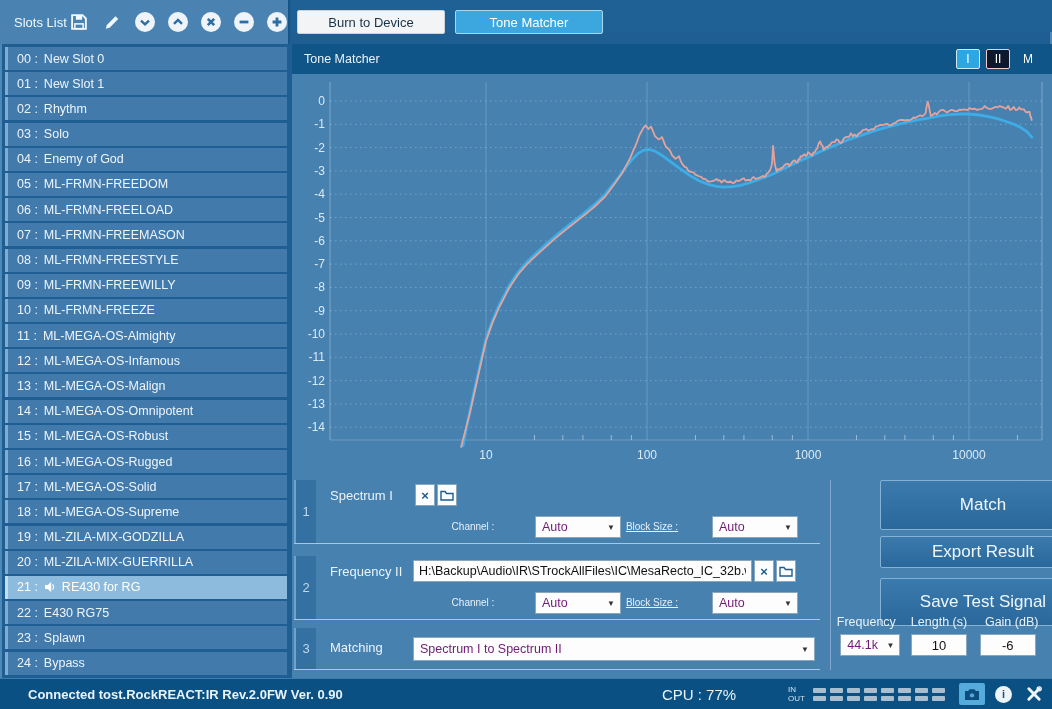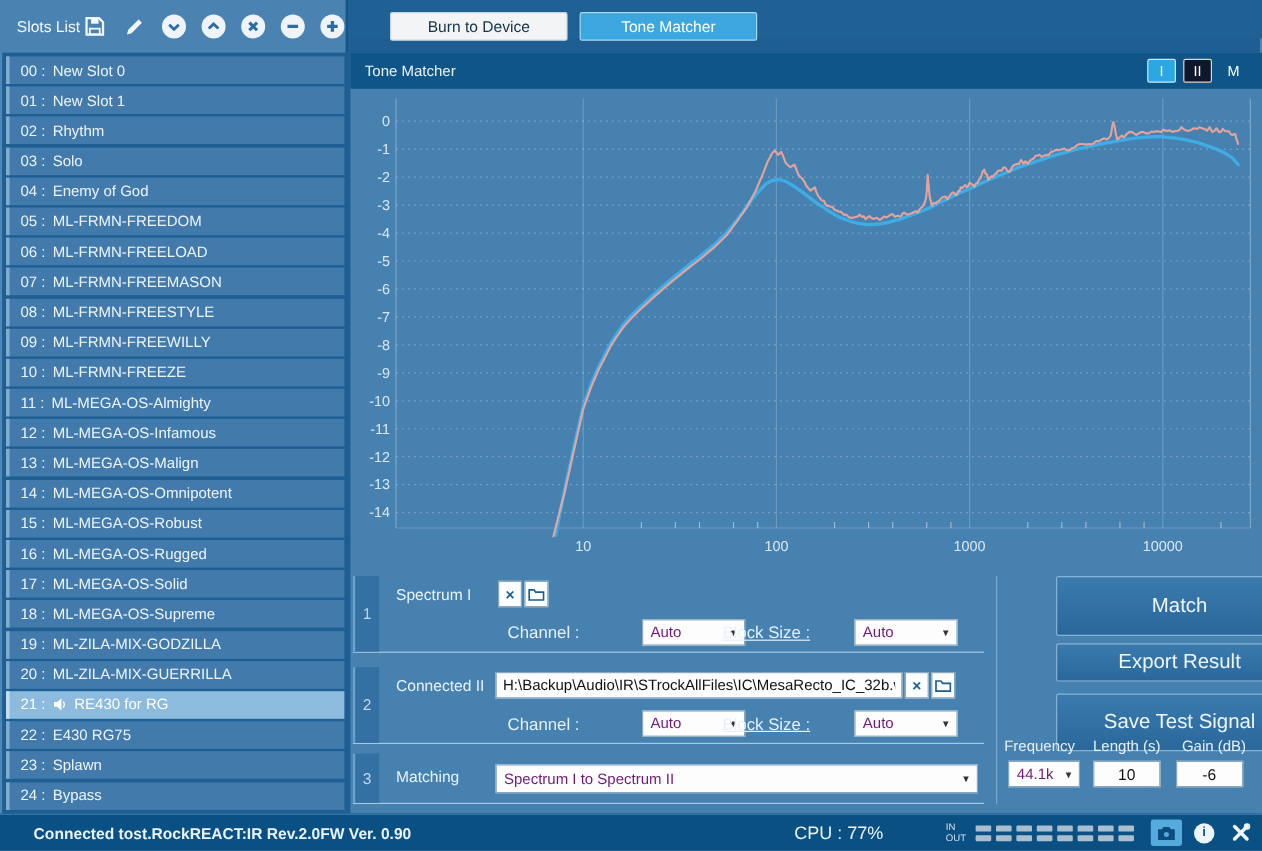--- a/index.html
+++ b/index.html
@@ -8,21 +8,21 @@
   .app { position:relative; width:1052px; height:709px; background:#1e5e93; overflow:hidden;
          box-shadow: inset 0 0 0 2px #4d88b6; }
 
   
   .topbar { position:absolute; left:0; top:0; width:1052px; height:32px; background:#1f6195; }
   .slots-header { position:absolute; left:0; top:0; width:290px; height:44px; background:#4a83b2;
                   border-right:2px solid #155687; display:flex; align-items:center; }
   .slots-title { color:#f2f8fc; font-size:13px; margin-left:14px; flex:0 0 auto; }
   .toolbar-icons { display:flex; gap:9px; margin-left:auto; margin-right:8px; align-items:center; }
   .tbtn { width:24px; height:24px; display:flex; align-items:center; justify-content:center; cursor:pointer; }
-  .top-buttons { position:absolute; left:290px; top:0; height:44px; display:flex; align-items:center;padding-left:28px; }
+  .top-buttons { position:absolute; left:290px; top:0; height:44px; display:flex; align-items:center; }
   .btn-burn { margin-left:7px; width:148px; height:24px; background:#f2f4f5; color:#16324a;
               border:1px solid #c9d4da; font-size:13px; border-radius:2px; }
   .btn-tone { margin-left:10px; width:148px; height:24px; background:#3ba7de; color:#ffffff;
               border:1px solid #a8d8ef; font-size:13px; border-radius:2px; }
 
   
   .left-panel { position:absolute; left:2px; top:44px; width:288px; height:634px; background:#1e5e93;
                 padding:3px 3px 0 3px; overflow:hidden; }
   .slot-item { height:23px; margin-bottom:2.2px; background:#437aac; border-left:3px solid #80accf;
                color:#edf5fb; font-size:12.5px; line-height:22px; padding-left:9px; white-space:nowrap;
@@ -56,21 +56,21 @@
             display:flex; align-items:center; justify-content:center; }
   .row-label { position:absolute; left:36px; top:5px; height:22px; line-height:22px;
                color:#eaf3fa; font-size:13px; }
   .row3 .row-label { top:9px; }
   .path-wrap { position:absolute; left:119px; top:4px; display:flex; }
   .path-input { width:339px; height:22px; background:#fdfdfd; border:1px solid #8aa8bd;
                 font-size:12.5px; color:#111; padding:0 5px; font-family:"Liberation Sans", sans-serif; }
   .sq-btn { width:20px; height:22px; background:#fbfdfe; border:1px solid #8aa8bd; margin-left:2px;
             display:flex; align-items:center; justify-content:center; cursor:pointer;
             color:#1d5c8f; font-weight:bold; font-size:13px; }
-  .sub-label { position:absolute; top:36px; height:22px; line-height:22px; color:#e7f1f9; font-size:14px; text-align:left; }
+  .sub-label { position:absolute; top:36px; height:22px; line-height:22px; color:#e7f1f9; font-size:10px; text-align:center; }
   .lbl-channel { left:129px; width:100px; }
   .lbl-block { left:308px; width:100px;text-decoration:underline; }
   .dropdown { position:absolute; top:36px; height:22px; background:#fdfdfd; border:1px solid #8aa8bd;
               display:flex; align-items:center; cursor:pointer; }
   .dd-value { font-size:12.5px; color:#701a75; padding-left:6px; flex:1; white-space:nowrap; overflow:hidden; }
   .dd-arrow { font-size:8px; color:#333; padding:0 5px; }
   .dd-channel { left:241px; width:86px; }
   .dd-block { left:418px; width:86px; }
   .dd-matching { top:9px; left:119px; width:402px; height:24px; }
 
@@ -378,21 +378,21 @@
         </div>
         <span class="sub-label lbl-block">Block Size :</span>
         <div class="dropdown dd-block">
           <span class="dd-value">Auto</span>
           <span class="dd-arrow">▼</span>
         </div>
       </div>
 
       <div class="ctl-row row2">
         <div class="numtab">2</div>
-        <span class="row-label">Connected II</span>
+        <span class="row-label">Frequency II</span>
         <div class="path-wrap">
           <input class="path-input" type="text" value="H:\Backup\Audio\IR\STrockAllFiles\IC\MesaRecto_IC_32b.wav" style="">
           <span class="sq-btn">
             <span>×</span>
             </span>
           <span class="sq-btn">
             <svg width="14" height="12" viewBox="0 0 14 12">
               <path d="M1 2.5 h4 l1.5 2 H13 v6.5 H1 z" fill="none" stroke="#1d5c8f" stroke-width="1.4"></path>
             </svg>
             </span>

